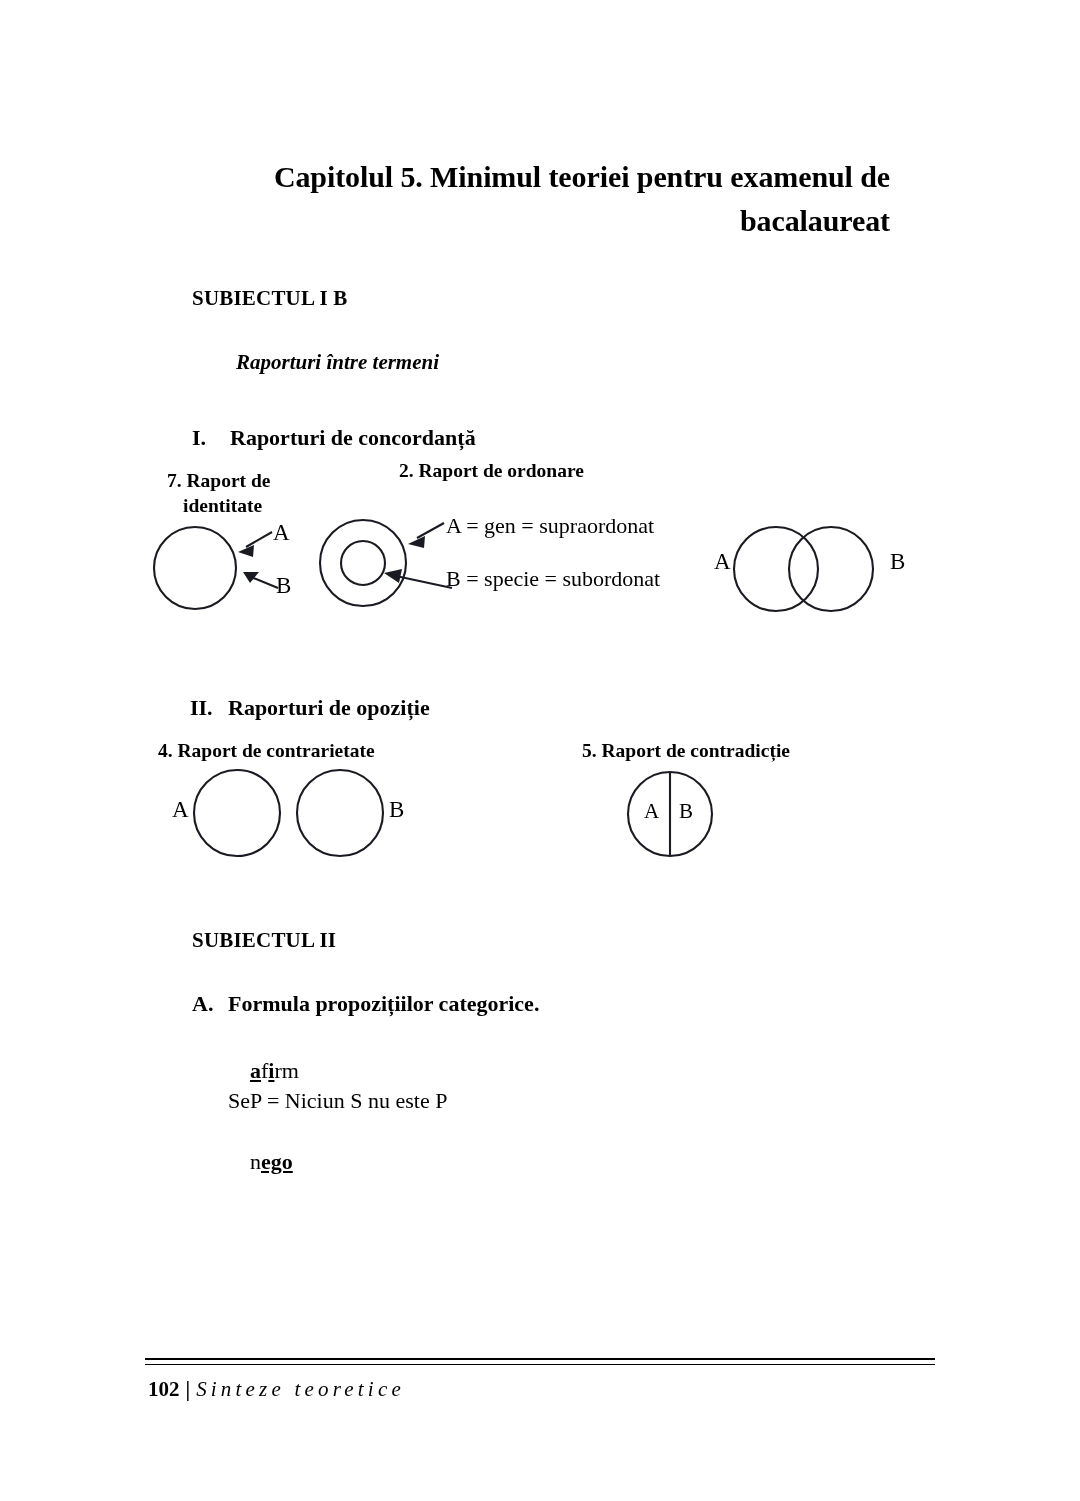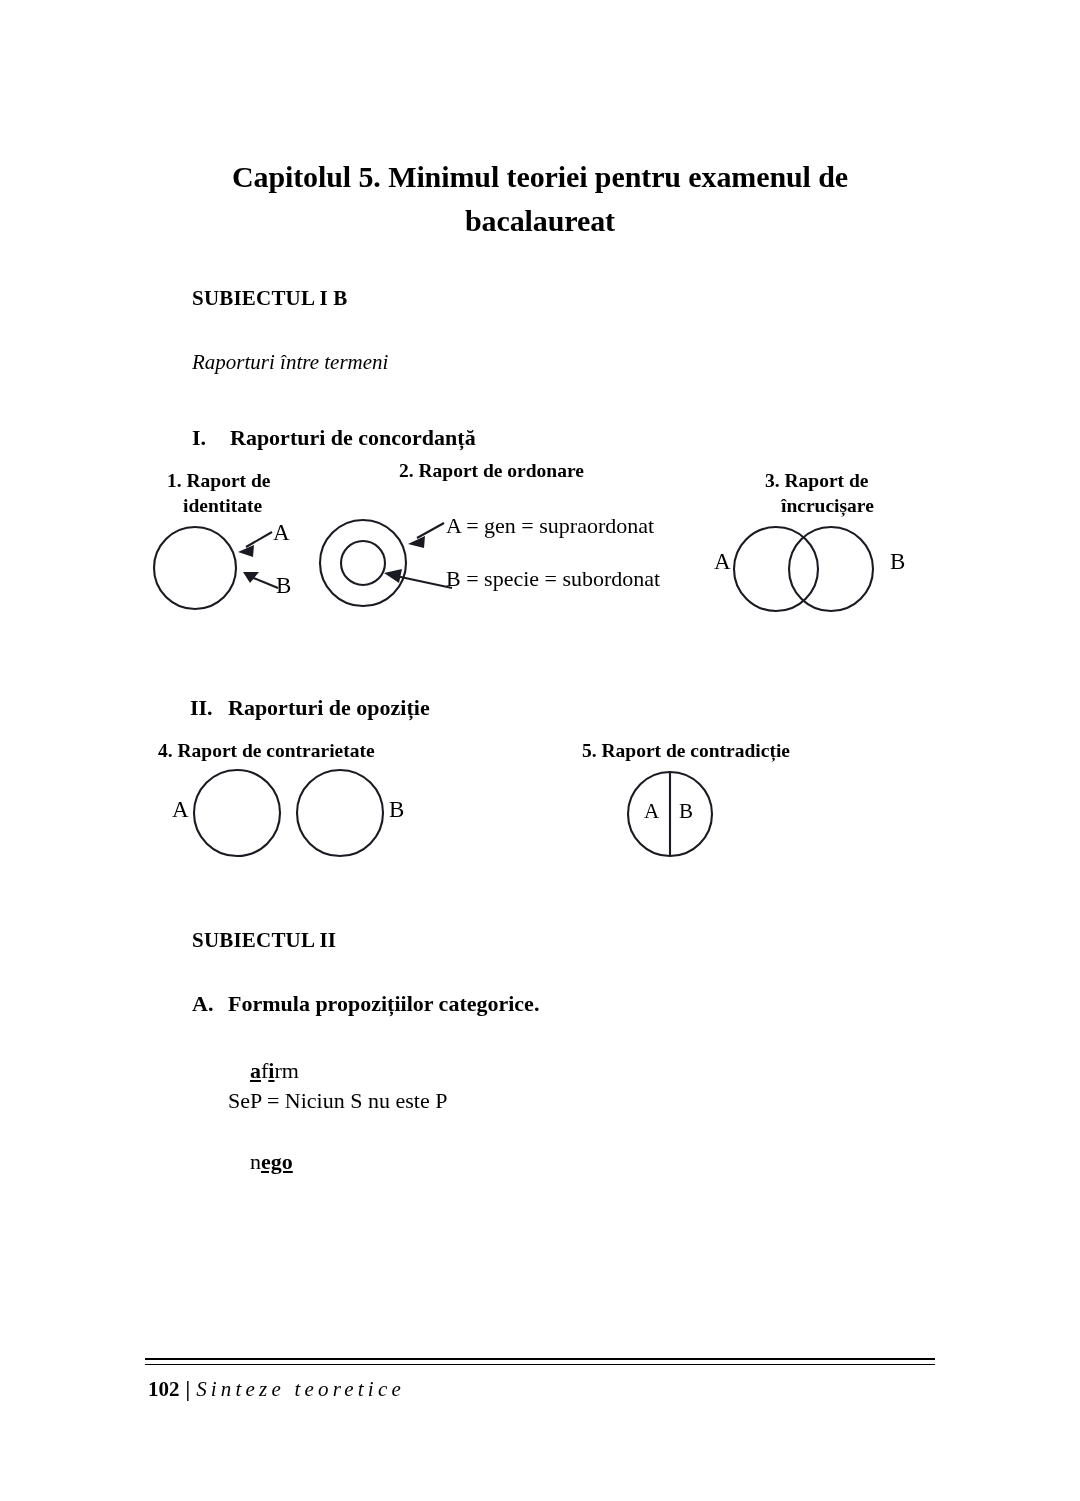--- a/index.html
+++ b/index.html
@@ -20,37 +20,38 @@
     position: absolute;
     inset: 0;
   }
   .abs { position: absolute; }
 
   
   #chapter-title {
     left: 190px;
     top: 155px;
     width: 700px;
-    text-align: center;
+    text-align: right;
     font-size: 30px;
     font-weight: bold;
     line-height: 1.45;
     letter-spacing: -0.1px;
   }
 
   
   .subject-heading {
     font-size: 21px;
     font-weight: bold;
     letter-spacing: 0.2px;
   }
   .italic-heading {
     font-size: 21px;
-    font-weight: normal;
+    font-weight: bold;
     font-style: italic;
+    margin-left: 44px;
   }
 
   
   .roman-heading {
     font-size: 22px;
     font-weight: bold;
     display: flex;
     align-items: baseline;
   }
   .roman-heading .num {
@@ -156,21 +157,21 @@
   <div class="abs subject-heading" style="left:192px; top:286px;">SUBIECTUL I B</div>
 
   <div class="abs italic-heading" style="left:192px; top:350px;">Raporturi între termeni</div>
 
   <div class="abs roman-heading" style="left:192px; top:425px;">
     <span class="num">I.</span>
     <span>Raporturi de concordanță</span>
   </div>
 
   <div class="abs diagram-caption" style="left:167px; top:469px; width:180px;">
-    <span>1. Raport de</span>
+    <span>7. Raport de</span>
     <span class="l2">identitate</span>
   </div>
 
   <div class="abs" style="left:150px; top:518px;">
     <svg width="160" height="100" viewBox="0 0 160 100">
       <circle class="stroke" cx="45" cy="50" r="41"></circle>
 
       <line class="arrowline" x1="122" y1="14" x2="96" y2="29"></line>
       <polygon class="arrowhead" points="88,34 104,27 103,39"></polygon>
 
@@ -191,24 +192,20 @@
       <line class="arrowline" x1="126" y1="13" x2="99" y2="28"></line>
       <polygon class="arrowhead" points="90,34 107,26 106,38"></polygon>
 
       <line class="arrowline" x1="134" y1="78" x2="78" y2="66"></line>
       <polygon class="arrowhead" points="66,63 84,59 81,73"></polygon>
     </svg>
   </div>
   <div class="abs eq-text" style="left:446px; top:513px;">A = gen = supraordonat</div>
   <div class="abs eq-text" style="left:446px; top:566px;">B = specie = subordonat</div>
 
-  <div class="abs diagram-caption" style="left:765px; top:469px; width:170px;">
-    <span>3. Raport de</span>
-    <span class="l2">încrucișare</span>
-  </div>
 
   <div class="abs" style="left:733px; top:524px;">
     <svg width="160" height="90" viewBox="0 0 160 90">
       <circle class="stroke" cx="43" cy="45" r="42"></circle>
       <circle class="stroke" cx="98" cy="45" r="42"></circle>
     </svg>
   </div>
   <div class="abs dlabel" style="left:714px; top:550px;">A</div>
   <div class="abs dlabel" style="left:890px; top:550px;">B</div>
 

